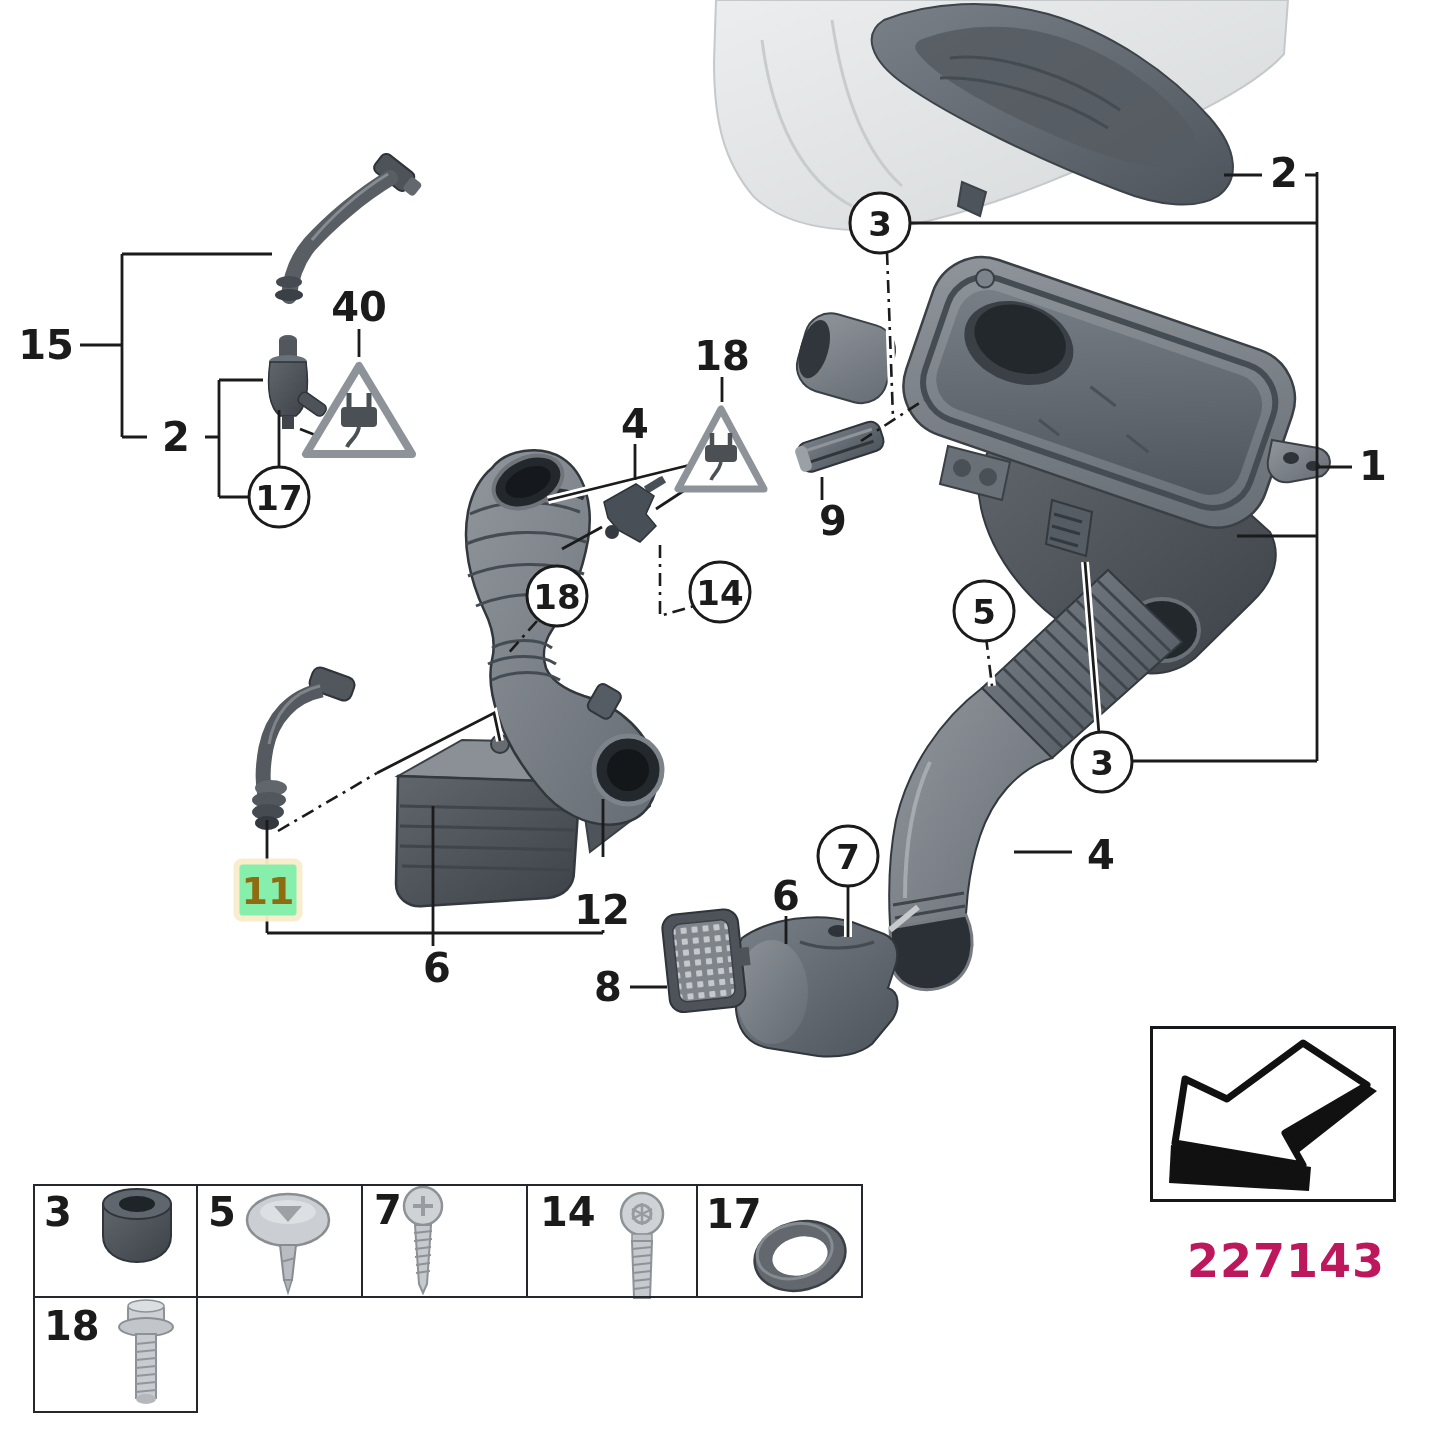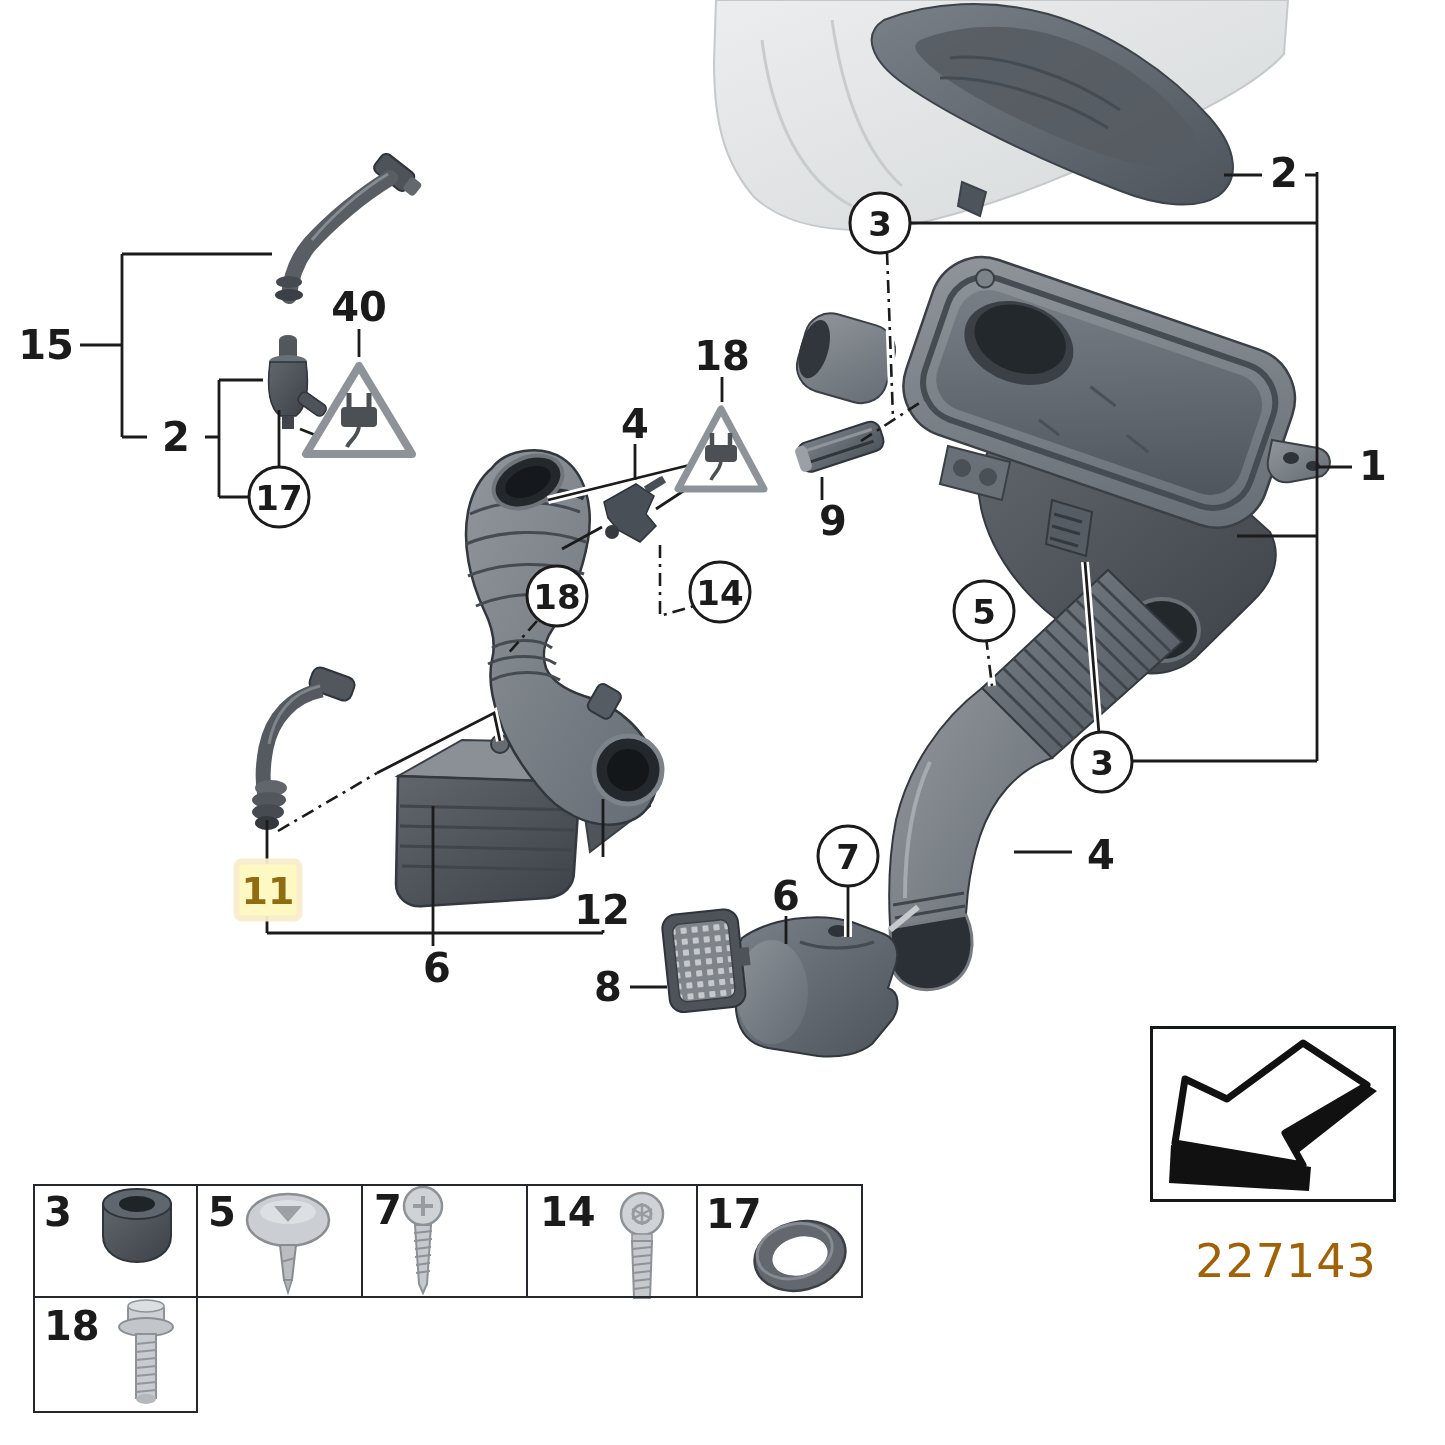--- a/index.html
+++ b/index.html
@@ -11,21 +11,21 @@
   .circ{position:absolute;transform:translate(-50%,-50%);width:57px;height:57px;background:#fff;
         border:3.5px solid #1b1b1b;border-radius:50%;display:flex;align-items:center;justify-content:center;
         font-weight:bold;font-size:34px;color:#1b1b1b;line-height:1;}
   .hl{position:absolute;transform:translate(-50%,-50%);width:57px;height:51px;border-radius:3px;
       display:flex;align-items:center;justify-content:center;font-weight:bold;font-size:38px;line-height:1;}
   .cell{position:absolute;border:2.3px solid #24282c;background:transparent;}
   .tlabel{position:absolute;font-weight:bold;font-size:40px;color:#1b1b1b;line-height:1;}
   #dirbox{position:absolute;left:1150px;top:1026px;width:246px;height:176px;border:3px solid #15181a;
           background:#fff;box-sizing:border-box;}
   #diagnum{position:absolute;transform:translate(-50%,-50%);left:1286px;top:1261px;
-           font-weight:normal;font-size:46px;color:#a16207;letter-spacing:1px;}
+           font-weight:bold;font-size:46px;color:#be185d;letter-spacing:1px;}
 </style>
 </head>
 <body>
 
 <div id="stage">
 
 <svg id="art" width="1445" height="1445" viewBox="0 0 1445 1445">
   <defs>
     <linearGradient id="gGhost" x1="0" y1="0" x2="1" y2="1">
       <stop offset="0" stop-color="#ebedee"></stop>
@@ -339,21 +339,21 @@
 <div class="lbl" style="left:602px;top:910px">12</div>
 
 <div class="circ" style="left:279px;top:497px">17</div>
 <div class="circ" style="left:557px;top:596px">18</div>
 <div class="circ" style="left:720px;top:592px">14</div>
 <div class="circ" style="left:880px;top:223px">3</div>
 <div class="circ" style="left:1102px;top:762px">3</div>
 <div class="circ" style="left:984px;top:611px">5</div>
 <div class="circ" style="left:848px;top:856px">7</div>
 
-<div class="hl" style="left:268px;top:890px;background:#fef9c3;color:#8f6b12;box-shadow:0 0 0 6px rgba(248,236,201,0.95);">11</div>
+<div class="hl" style="left:268px;top:890px;background:#86efac;color:#8f6b12;box-shadow:0 0 0 6px rgba(248,236,201,0.95);">11</div>
 
 <div>
   <div class="cell" style="left:33px;top:1184px;width:161px;height:110px"></div>
   <div class="cell" style="left:196px;top:1184px;width:163px;height:110px"></div>
   <div class="cell" style="left:361px;top:1184px;width:163px;height:110px"></div>
   <div class="cell" style="left:526px;top:1184px;width:168px;height:110px"></div>
   <div class="cell" style="left:696px;top:1184px;width:163px;height:110px"></div>
   <div class="cell" style="left:33px;top:1296px;width:161px;height:113px"></div>
   <div class="tlabel" style="left:44px;top:1192px">3</div>
   <div class="tlabel" style="left:208px;top:1192px">5</div>

